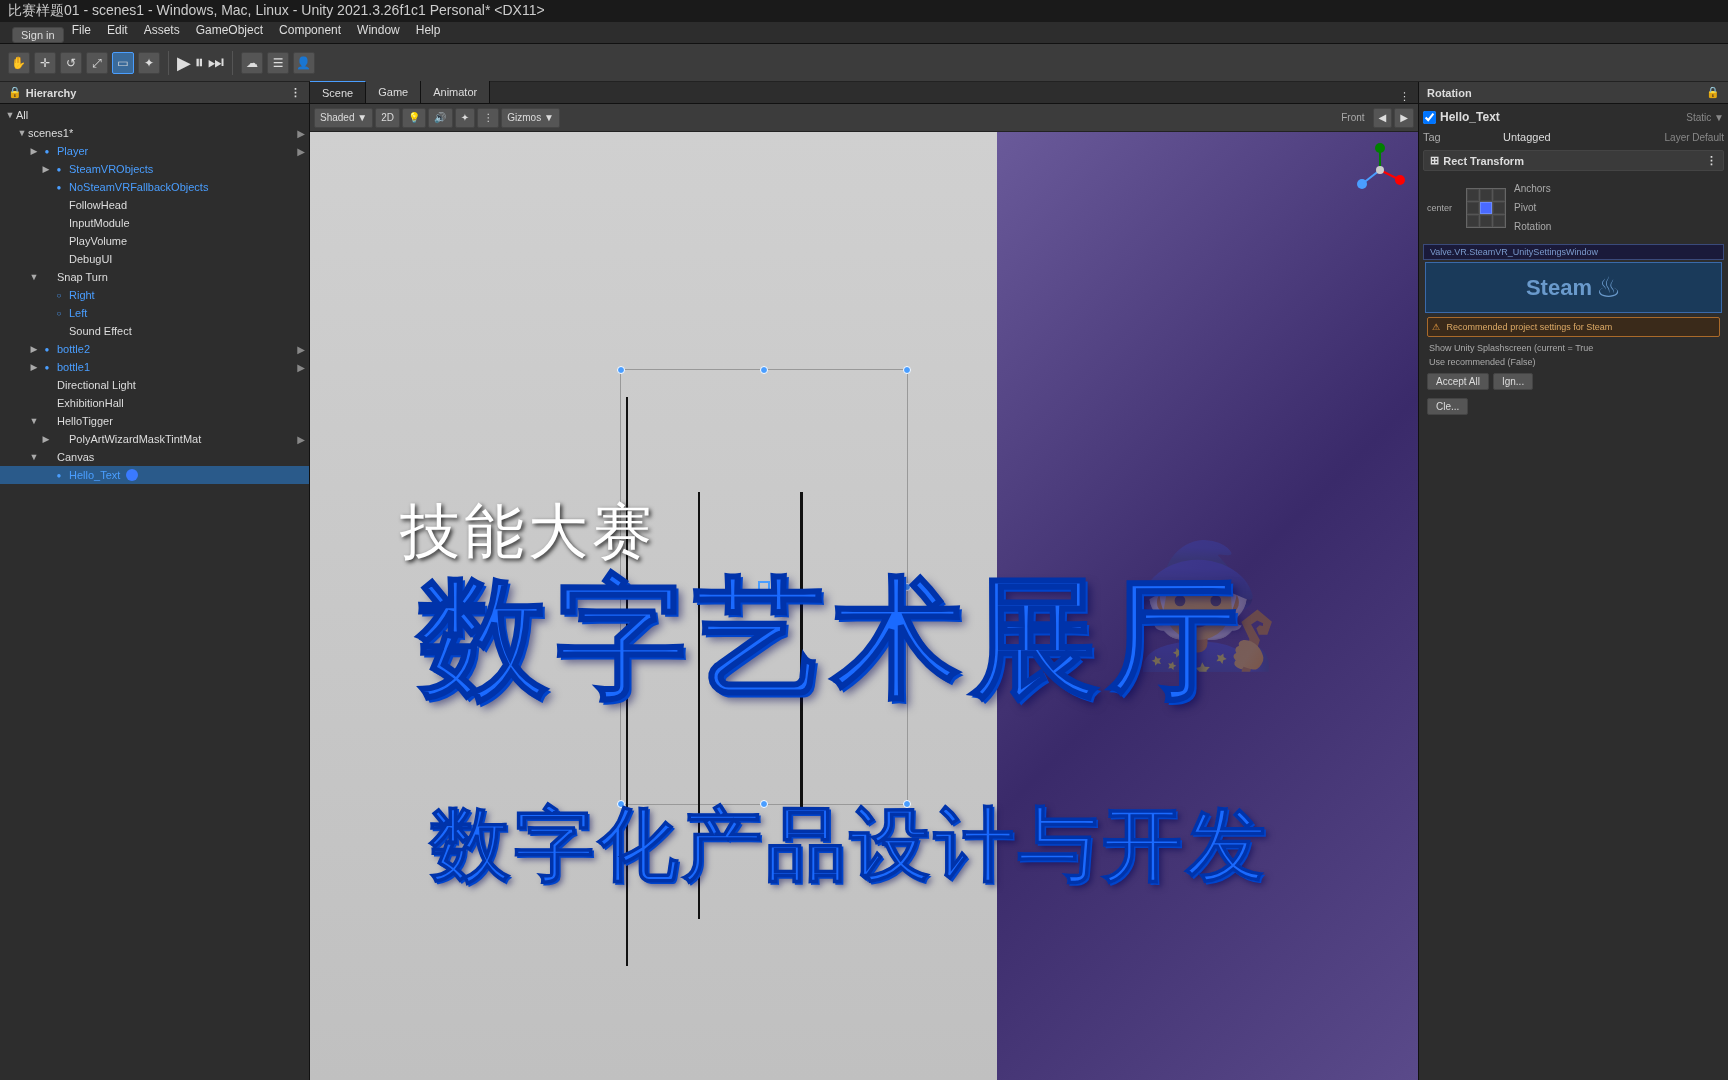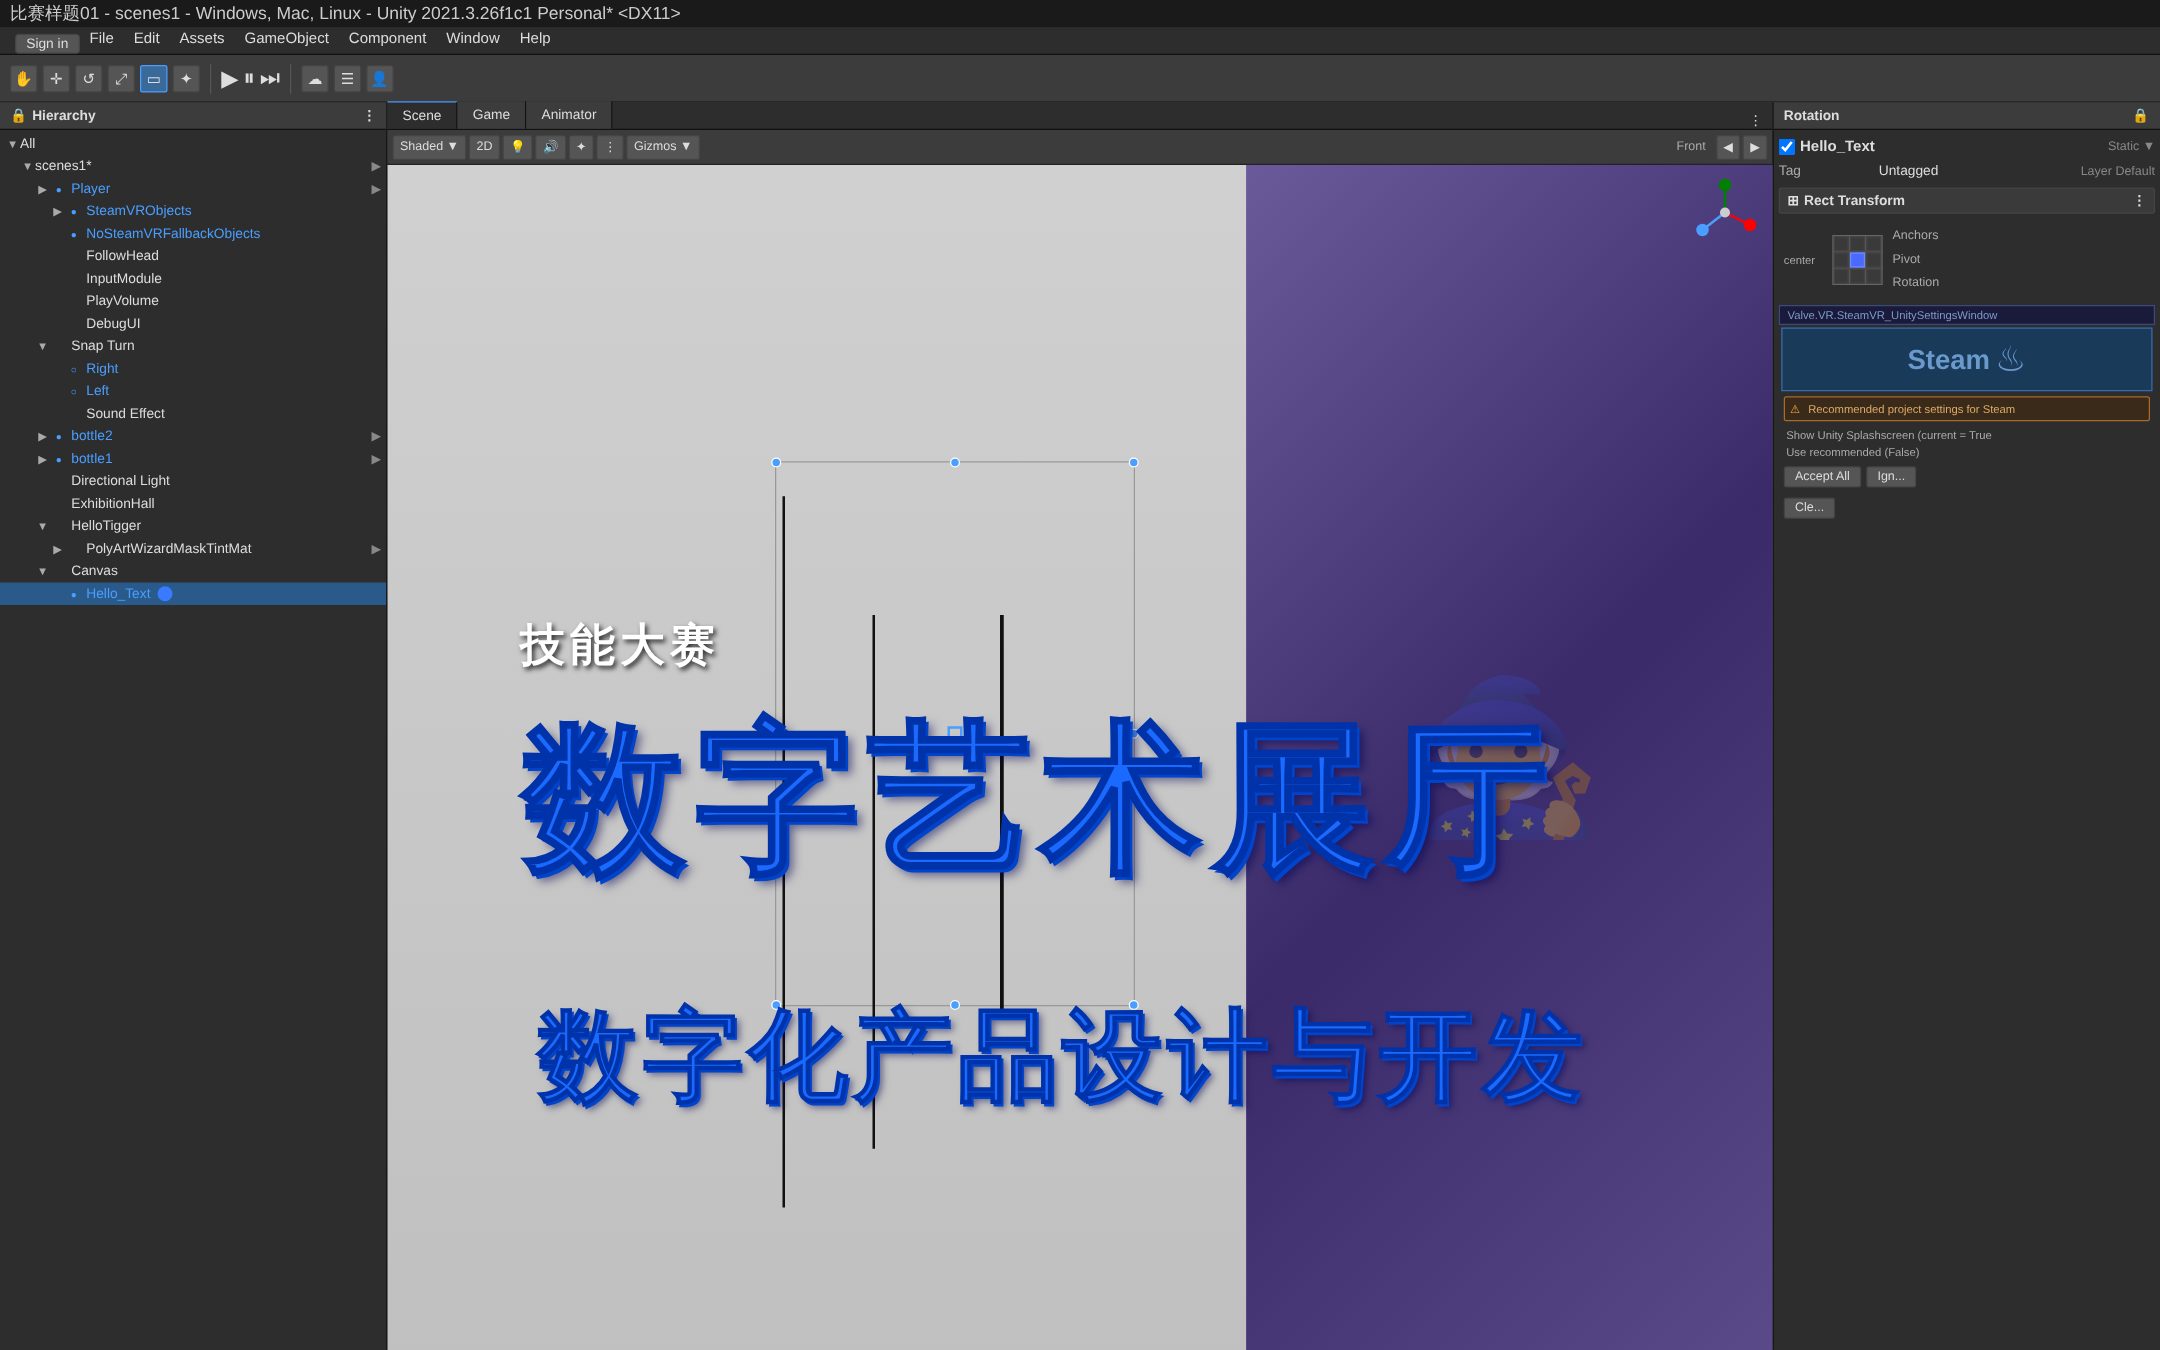--- a/index.html
+++ b/index.html
@@ -193,24 +193,24 @@
     .overlay-text {
       position: absolute;
       left: 0;
       top: 0;
       width: 100%;
       height: 100%;
       pointer-events: none;
     }
     .text-jishu {
       position: absolute;
-      left: 106px;
+      left: 90px;
       top: 360px;
-      font-size: 36px;
-      font-weight: 700;
+      font-size: 60px;
+      font-weight: 400;
       color: white;
       text-shadow: 2px 2px 4px rgba(0,0,0,0.8);
       letter-spacing: 4px;
     }
     .text-shuzi-art {
       position: absolute;
       left: 108px;
       top: 420px;
       font-size: 130px;
       font-weight: 700;

